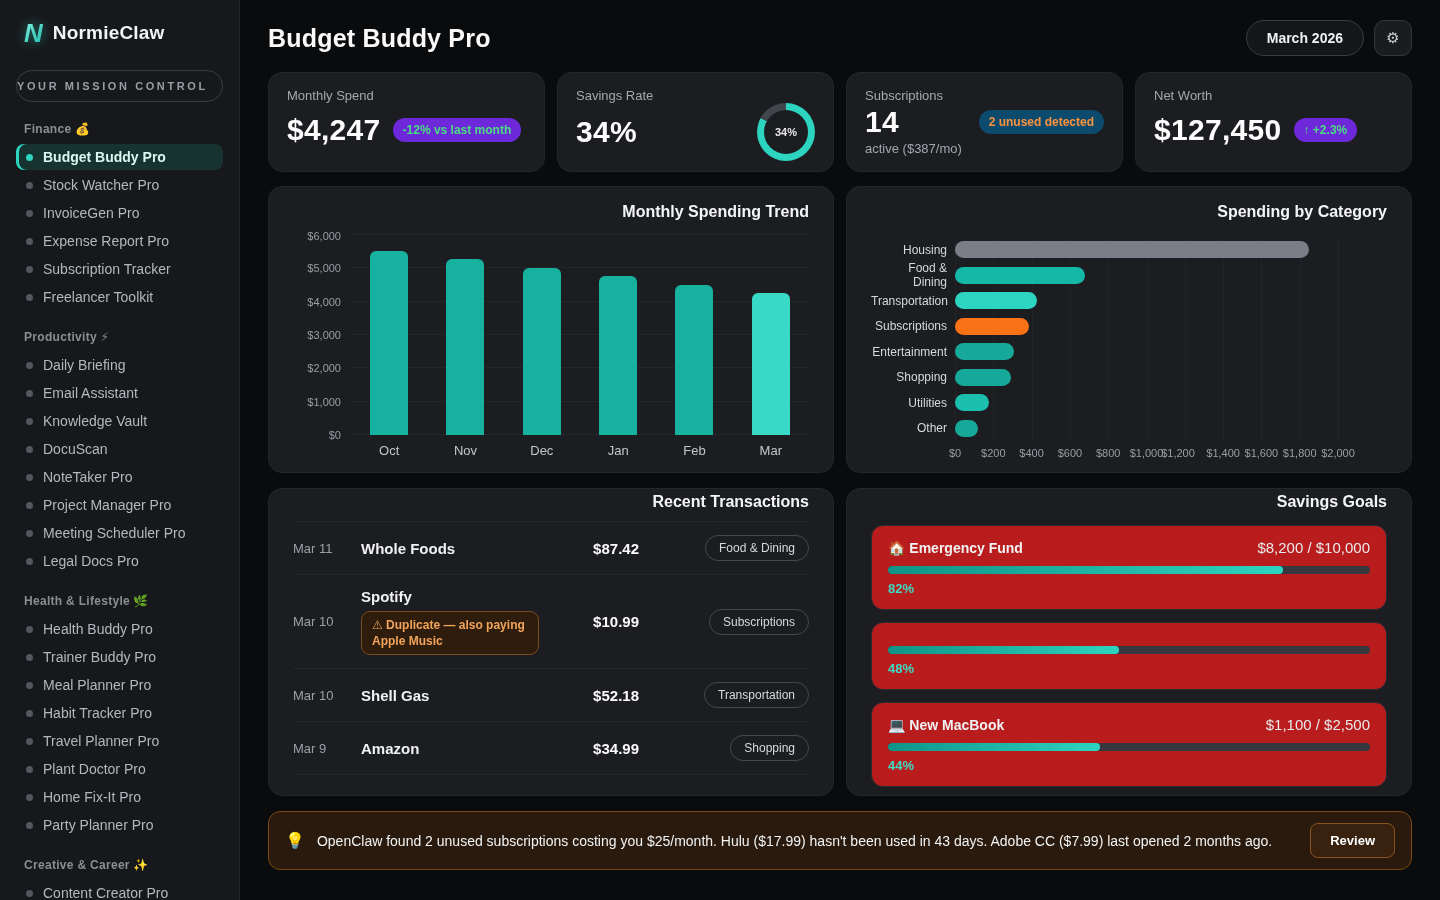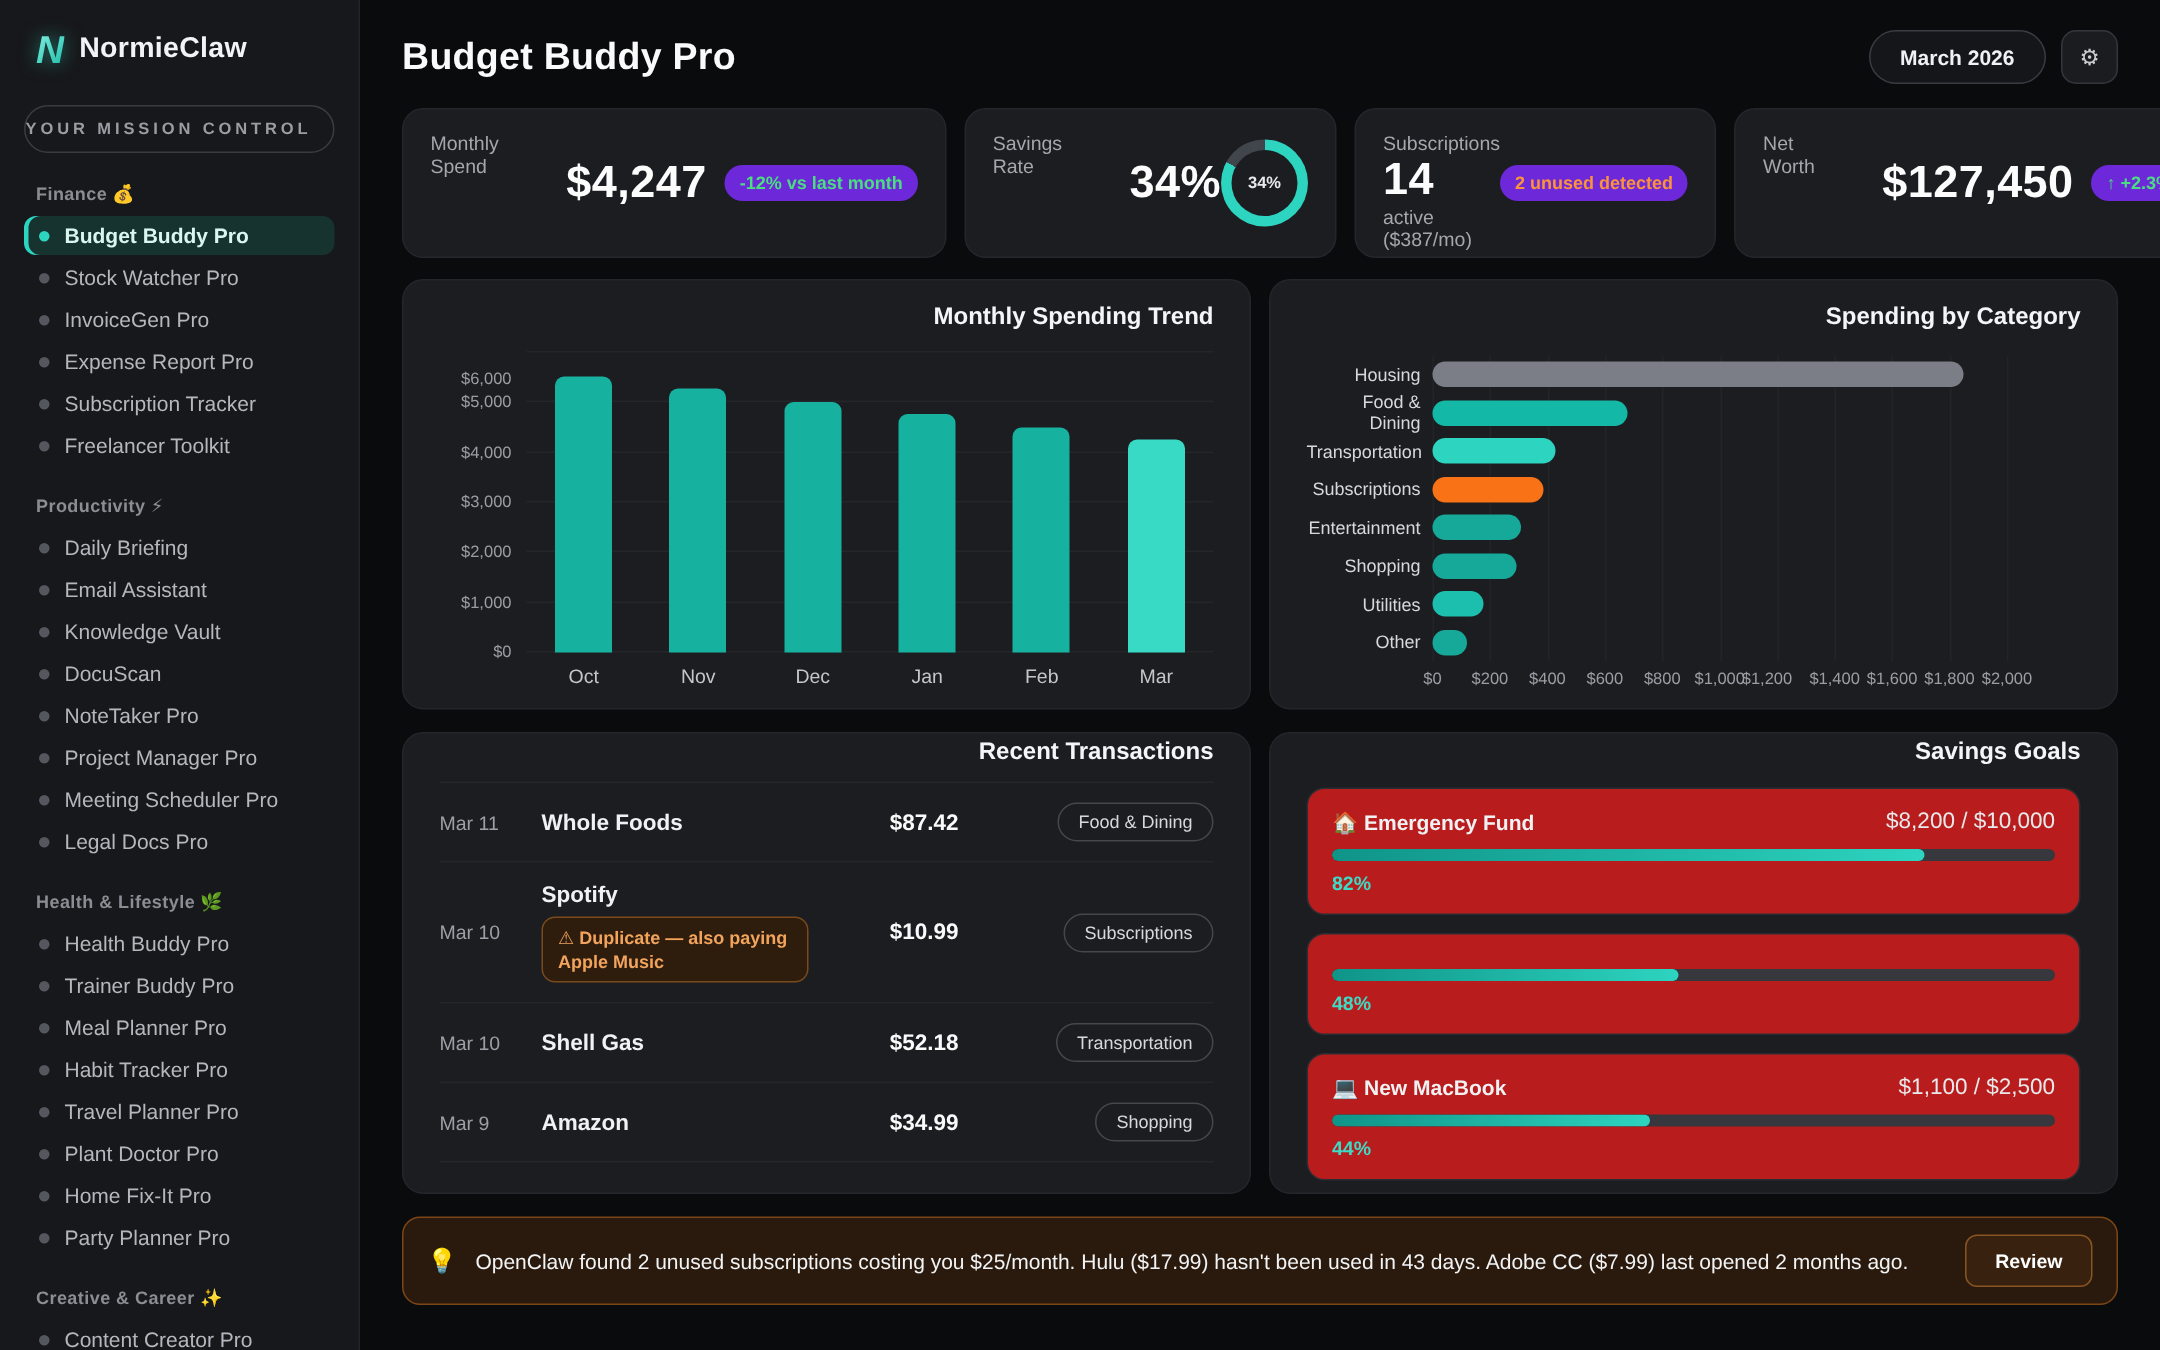--- a/index.html
+++ b/index.html
@@ -49,27 +49,27 @@
     padding:9px 20px; color:#f0f1f3; font-size:14px; font-weight:600; cursor:pointer;
     font-family:inherit;
   }
   .gear-btn {
     width:38px; height:36px; background:#1b1c20; border:1px solid #34363c;
     border-radius:10px; color:#c9ccd1; font-size:15px; cursor:pointer; font-family:inherit;
   }
   
   .stats { display:grid; grid-template-columns:repeat(4,1fr); gap:12px; margin-top:16px; }
   .card { background:#1c1d21; border:1px solid #25262b; border-radius:14px; }
-  .stat-card { height:100px; padding:15px 18px; display:flex; flex-direction:row;gap:45px; }
+  .stat-card { height:100px; padding:15px 18px; display:flex; flex-direction:column; }
   .stat-label { font-size:13px; color:#a4a7ad; }
   .stat-row { display:flex; align-items:center; gap:12px; flex:1; }
   .stat-value { font-size:30px; font-weight:800; color:#fcfcfd; letter-spacing:.3px; }
   .badge { border-radius:999px; padding:5px 10px; font-size:12px; font-weight:700; white-space:nowrap; }
   .badge.green { background:#6d28d9; color:#4ade80; }
-  .badge.orange { background:#6d28d9; color:#fb923c; }
+  .badge.orange { background:#0c4a6e; color:#fb923c; }
   .stat-sub { font-size:13px; color:#a4a7ad; }
   .sr-flex { display:flex; align-items:center; justify-content:space-between; flex:1; }
   .donut {
     --p:83; width:58px; height:58px; border-radius:50%;
     background:conic-gradient(#2dd4bf calc(var(--p)*1%), #41454c 0);
     display:flex; align-items:center; justify-content:center;
   }
   .donut-hole {
     width:44px; height:44px; border-radius:50%; background:#1c1d21;
     display:flex; align-items:center; justify-content:center;
@@ -309,21 +309,21 @@
             <span class="y-lab" style="bottom: 27.3333px;">$1,000</span>
             <div class="h-grid" style="bottom: 66.6667px;"></div>
             <span class="y-lab" style="bottom: 60.6667px;">$2,000</span>
             <div class="h-grid" style="bottom: 100px;"></div>
             <span class="y-lab" style="bottom: 94px;">$3,000</span>
             <div class="h-grid" style="bottom: 133.333px;"></div>
             <span class="y-lab" style="bottom: 127.333px;">$4,000</span>
             <div class="h-grid" style="bottom: 166.667px;"></div>
             <span class="y-lab" style="bottom: 160.667px;">$5,000</span>
             <div class="h-grid" style="bottom: 200px;"></div>
-            <span class="y-lab" style="bottom: 176px;">$6,000</span>
+            <span class="y-lab" style="bottom: 193px;">$6,000</span>
             <div class="bars-row">
               <div class="bar-col">
                 <div class="t-bar" style="height: 184px; background: rgb(23, 177, 160);"></div>
               </div>
               <div class="bar-col">
                 <div class="t-bar" style="height: 176px; background: rgb(23, 177, 160);"></div>
               </div>
               <div class="bar-col">
                 <div class="t-bar" style="height: 167px; background: rgb(23, 177, 160);"></div>
               </div>

